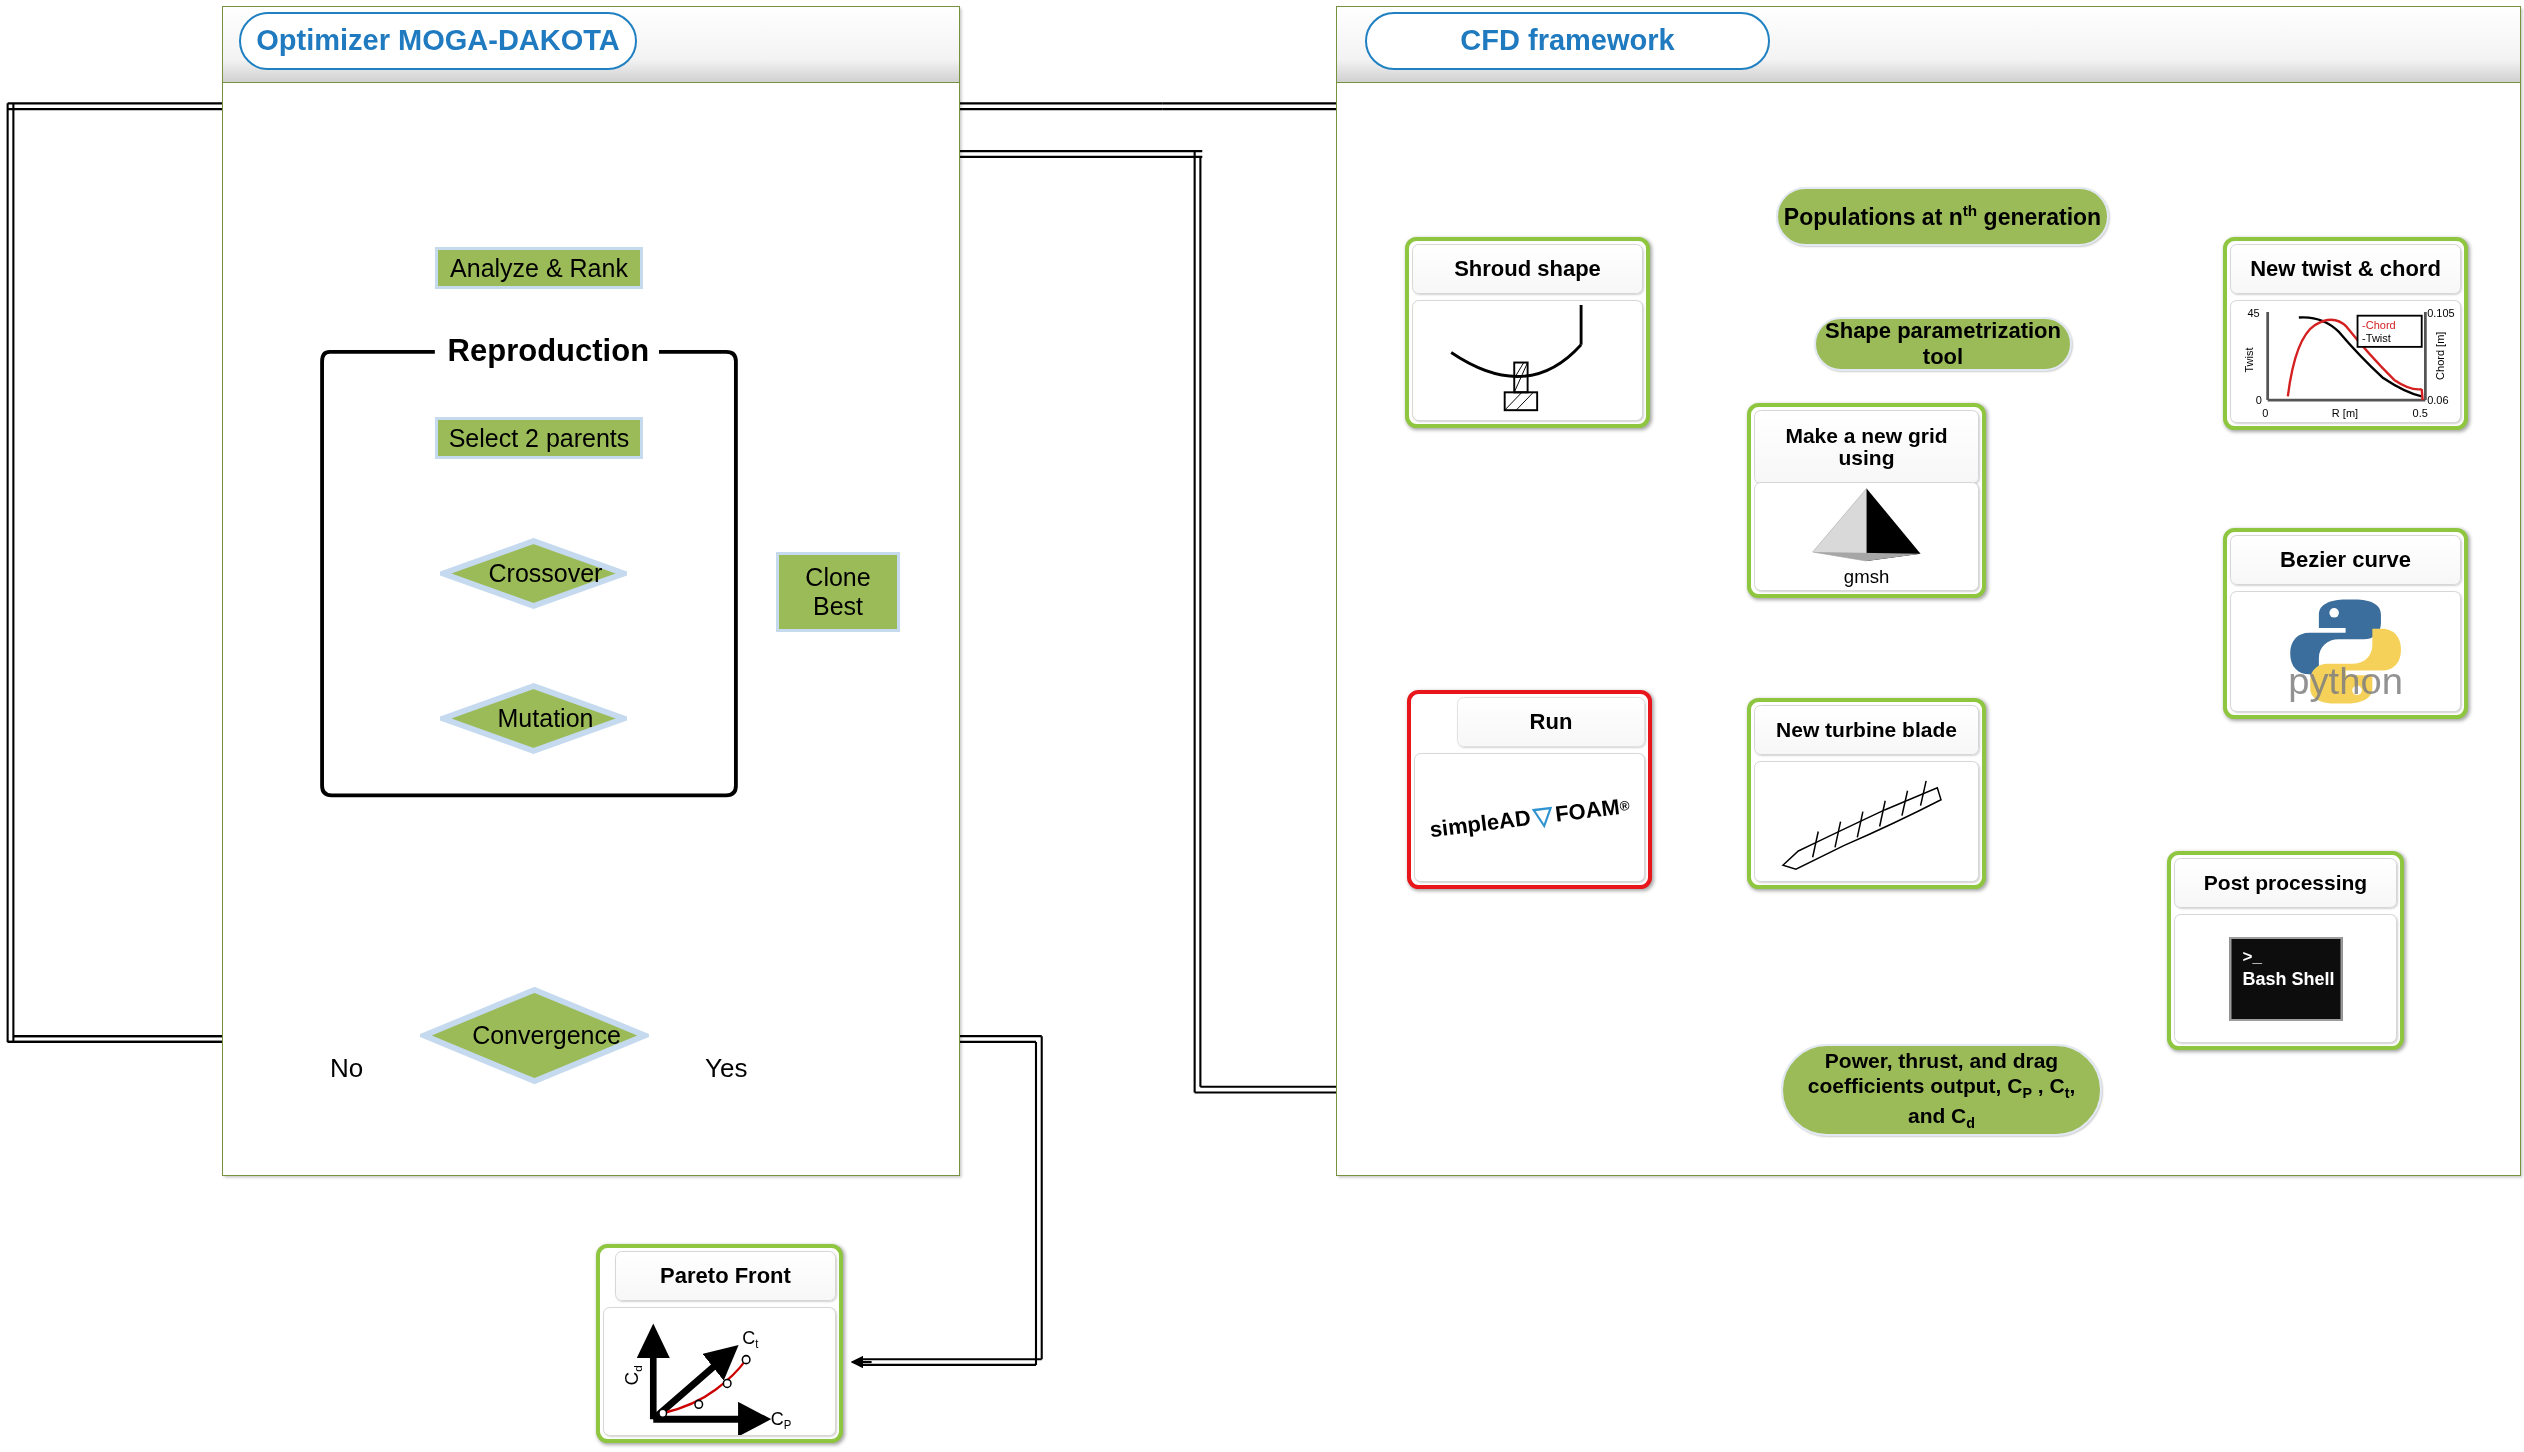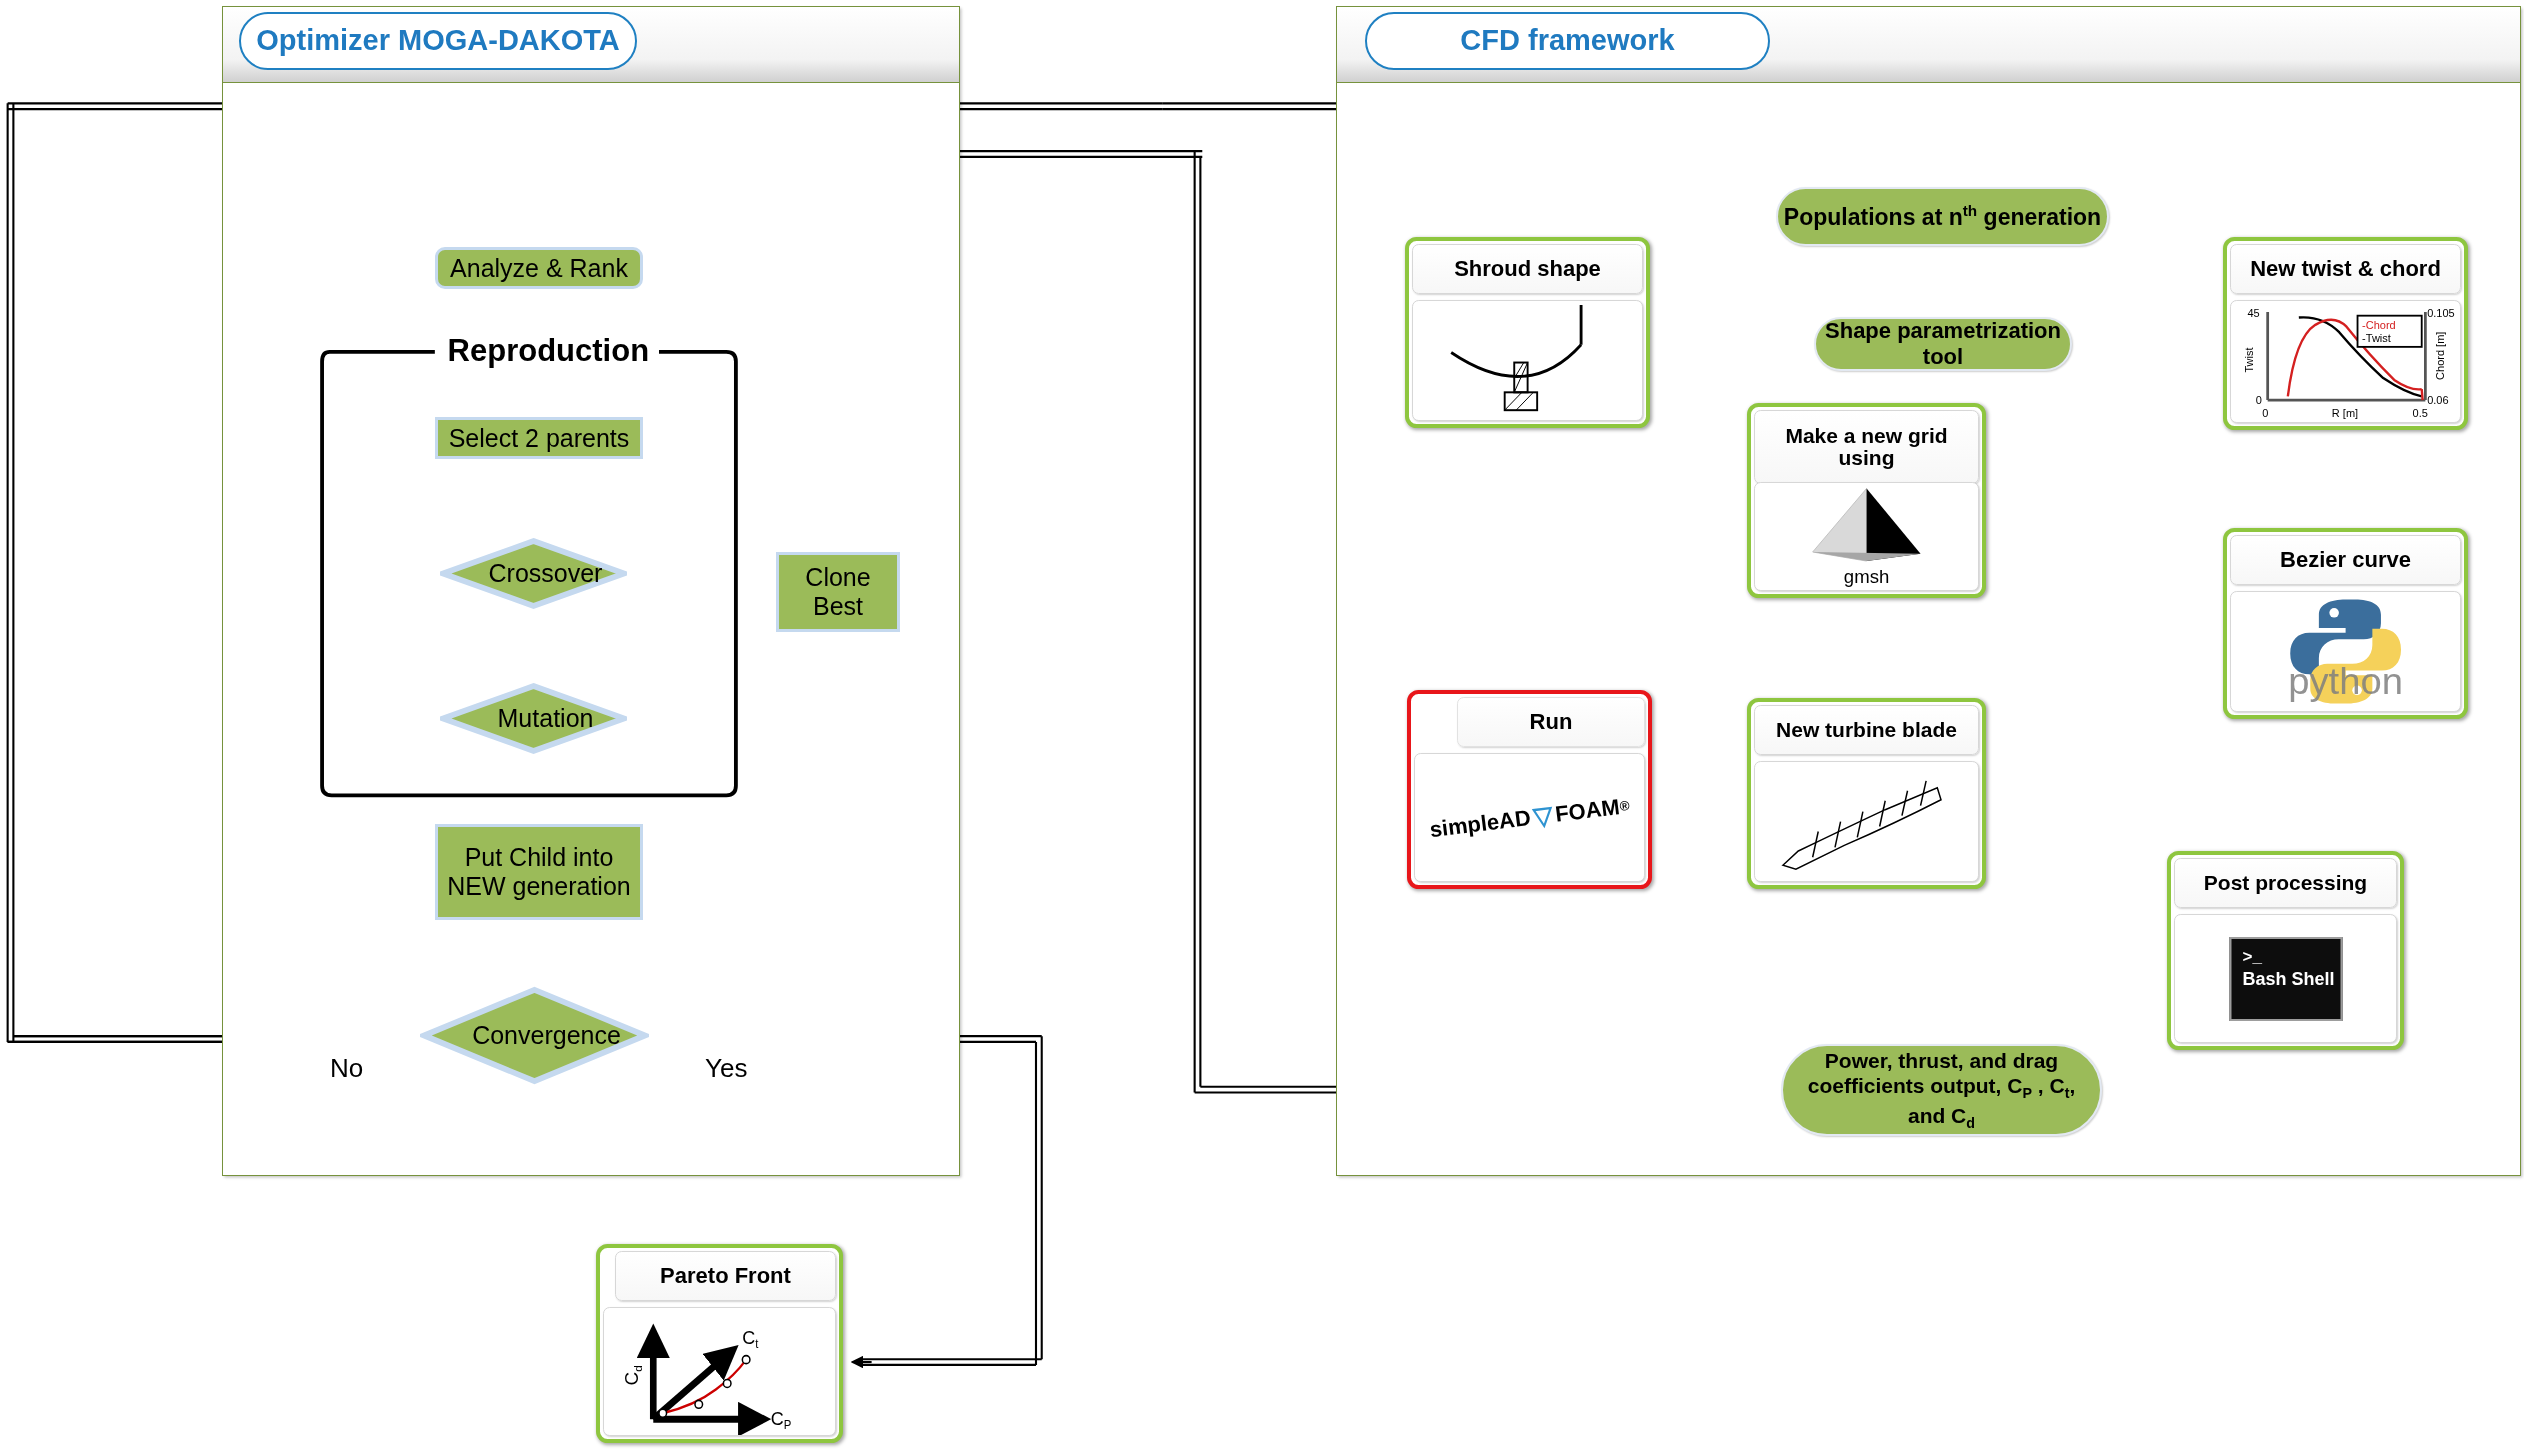--- a/index.html
+++ b/index.html
@@ -202,21 +202,21 @@
   <div class="panel-title" style="left:1365px;top:11.5px;width:401px;height:54px;font-size:29px;">
     <span>CFD framework</span>
   </div>
 
   <svg class="lines" viewBox="0 0 2642 1520">
     <path d="M455,368 L345,368 Q337,368 337,378 L337,822 Q337,832 347,832
              L760,832 Q770,832 770,822 L770,378 Q770,368 760,368 L652,368" fill="none" stroke="#000" stroke-width="4"></path>
   </svg>
   <div class="reprod-lbl" style="left:438px;top:333px;font-size:31px;">Reproduction</div>
 
-  <div class="gbox" style="left:435px;top:247px;width:208px;height:42px;font-size:25px;border-radius:10px;">
+  <div class="gbox" style="left:435px;top:247px;width:208px;height:42px;font-size:25px;">
     <span>Analyze &amp; Rank</span>
   </div>
 
   <div class="gbox" style="left:435px;top:417px;width:208px;height:42px;font-size:25px;">
     <span>Select 2  parents</span>
   </div>
 
   <div class="diamond" style="left:440px;top:538px;width:187px;height:71px;">
     <svg viewBox="0 0 196 74" width="187" height="71">
       <polygon points="98,3 193,37 98,71 3,37" fill="#9bbb59" stroke="#c5d9ef" stroke-width="6"></polygon>
@@ -229,24 +229,20 @@
       <polygon points="98,3 193,37 98,71 3,37" fill="#9bbb59" stroke="#c5d9ef" stroke-width="6"></polygon>
     </svg>
     <div class="lbl" style="font-size:25px;">Mutation</div>
   </div>
 
   <div class="gbox" style="left:776px;top:552px;width:124px;height:80px;font-size:25px;flex-direction:column;">
     <span>Clone</span>
     <span>Best</span>
   </div>
 
-  <div class="gbox" style="left:435px;top:824px;width:208px;height:96px;font-size:25px;flex-direction:column;">
-    <span>Put Child into</span>
-    <span>NEW generation</span>
-  </div>
 
   <div class="diamond" style="left:420px;top:986px;width:229px;height:99px;">
     <svg viewBox="0 0 240 104" width="229" height="99">
       <polygon points="120,4 236,52 120,100 4,52" fill="#9bbb59" stroke="#c5d9ef" stroke-width="6"></polygon>
     </svg>
     <div class="lbl" style="font-size:25px;">Convergence</div>
   </div>
 
   <div class="edge-lbl" style="left:330px;top:1053px;font-size:26px;">No</div>
   <div class="edge-lbl" style="left:705px;top:1053px;font-size:26px;">Yes</div>

